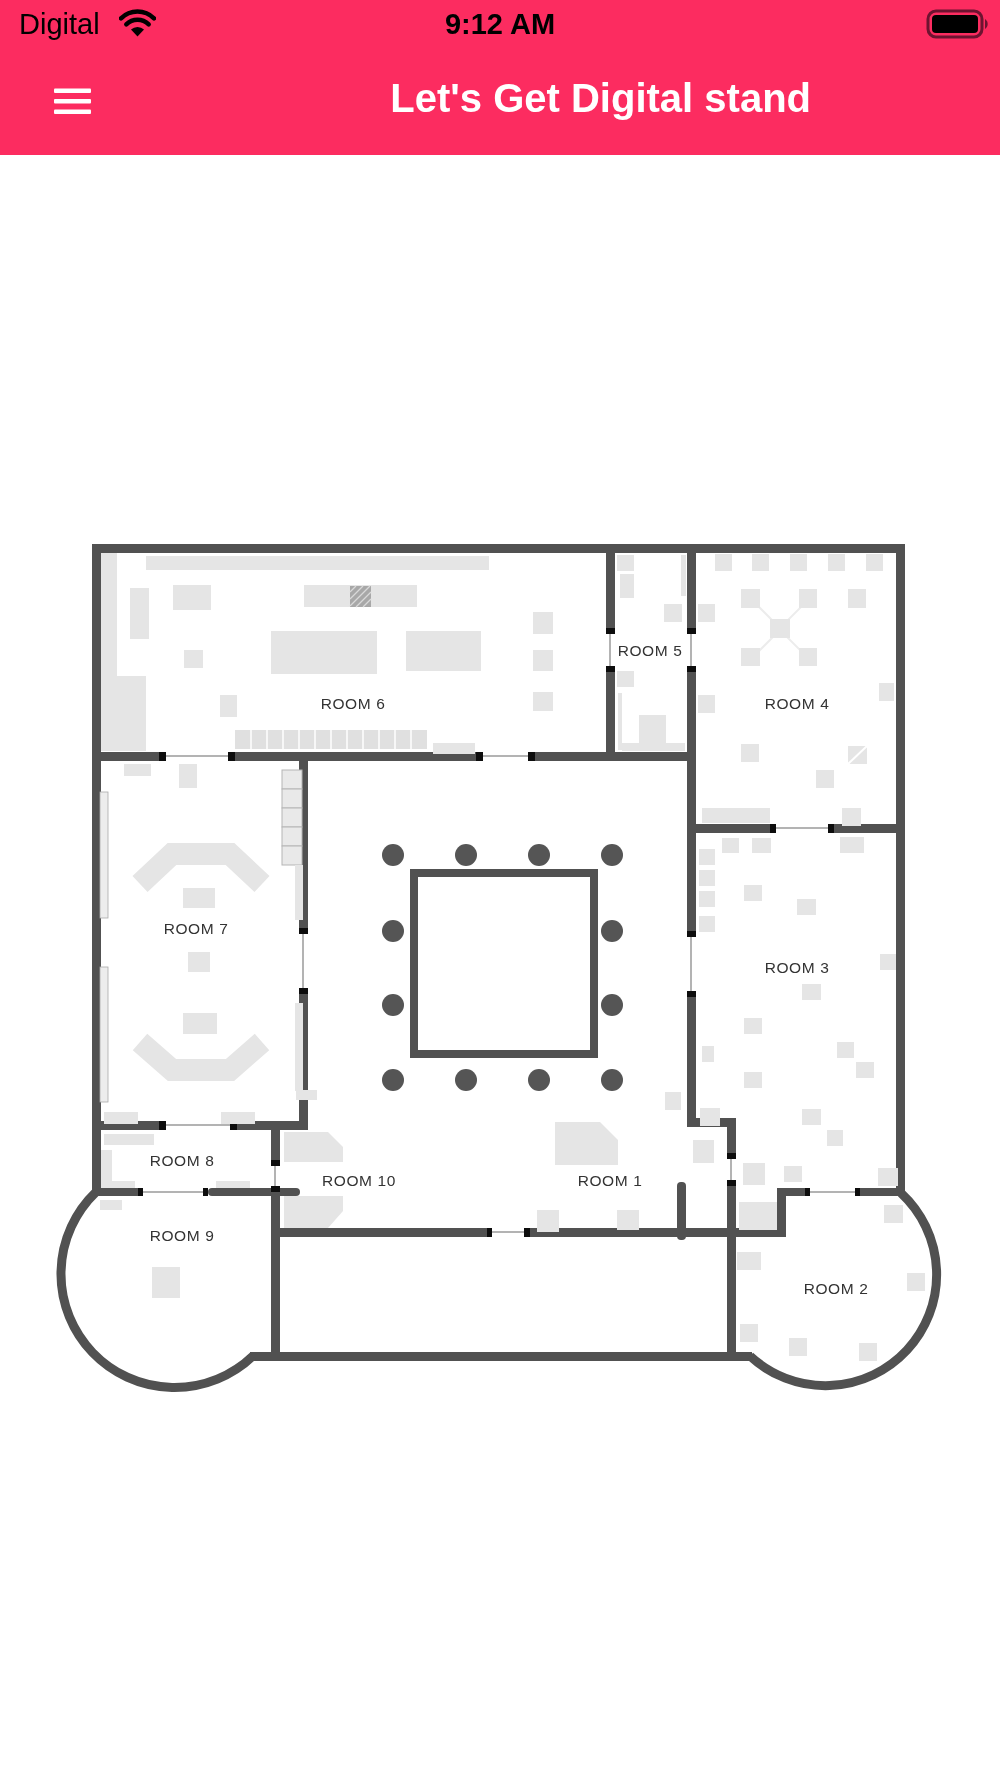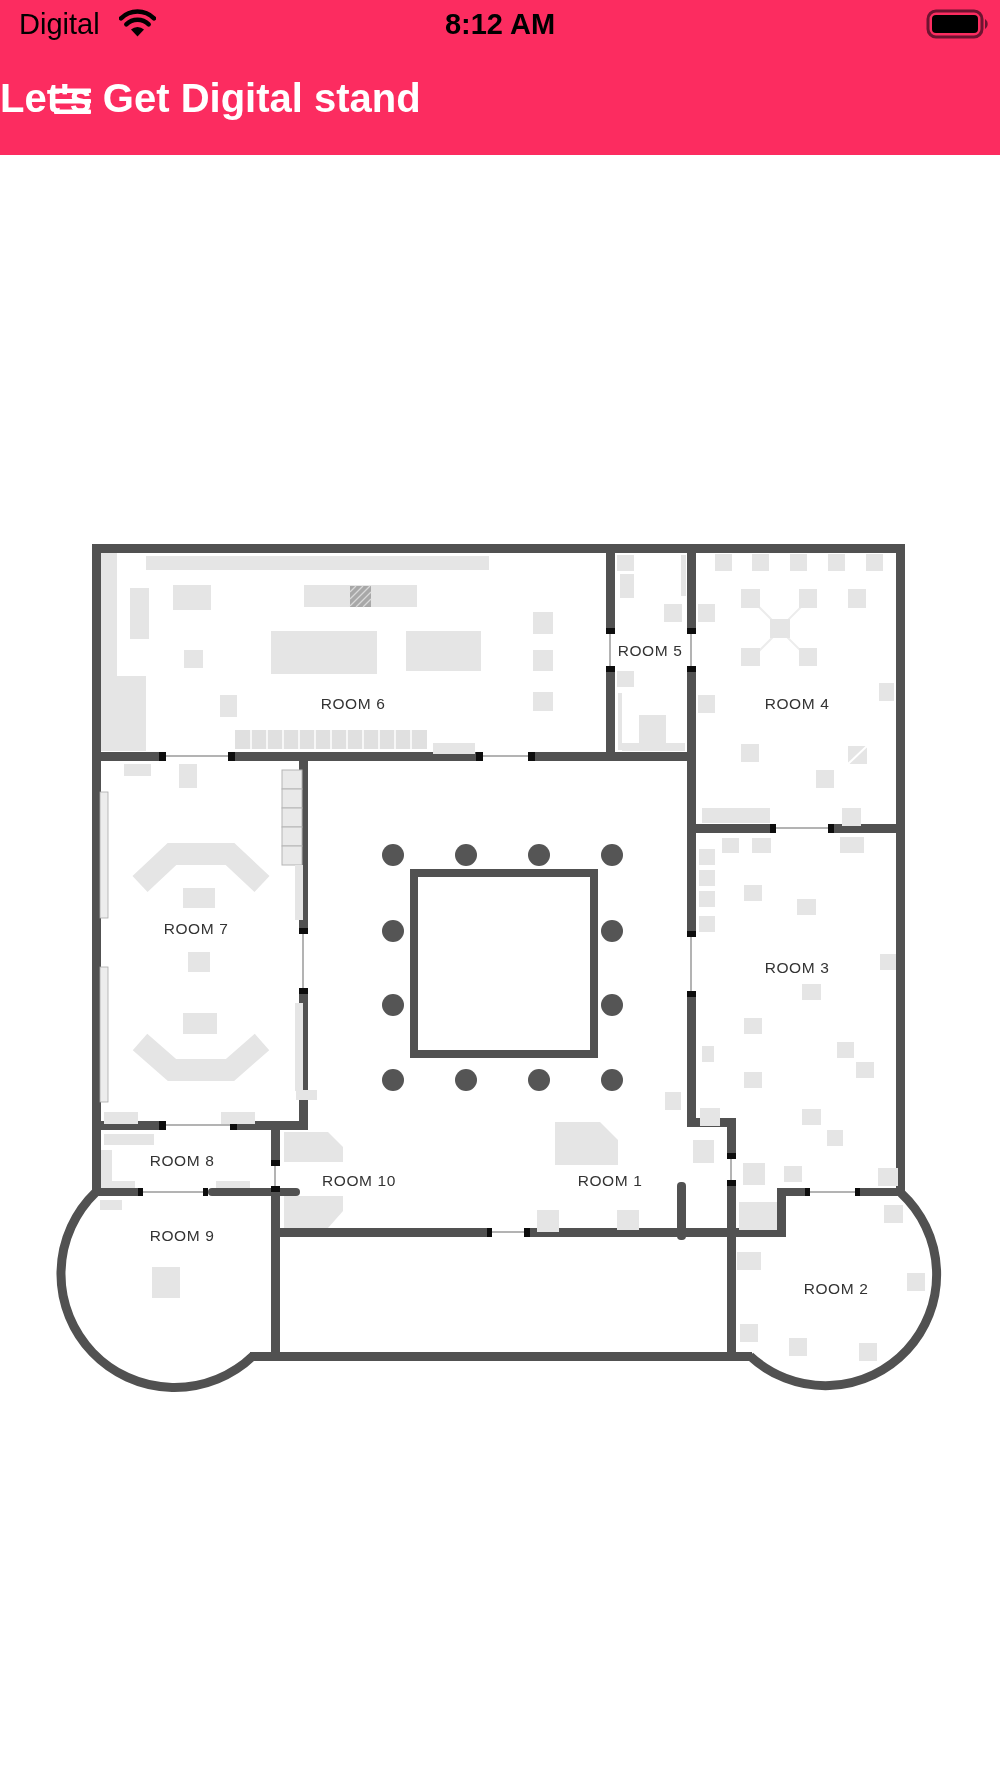--- a/index.html
+++ b/index.html
@@ -1,36 +1,36 @@
 <!DOCTYPE html>
 <html><head>
 <meta charset="utf-8">
 <style>
   html,body{margin:0;padding:0;width:1000px;height:1778px;background:#ffffff;overflow:hidden;
     font-family:"Liberation Sans", sans-serif;}
   .hdr{position:absolute;left:0;top:0;width:1000px;height:155px;background:#fc2c60;}
   .carrier{position:absolute;left:19px;top:8px;font-size:29px;color:#000;}
   .time{position:absolute;left:0;top:8px;width:1000px;text-align:center;font-size:29px;font-weight:700;color:#000;}
-  .navtitle{position:absolute;left:0;top:76px;width:811px;text-align:left;font-size:40px;font-weight:700;color:#fff;}
+  .navtitle{position:absolute;left:0;top:76px;width:811px;text-align:right;font-size:40px;font-weight:700;color:#fff;}
   svg text{font-family:"Liberation Sans", sans-serif;}
 </style>
 </head>
 <body>
 
 <div class="hdr"></div>
 
 <div class="carrier">Digital</div>
 
 <svg style="position:absolute;left:119px;top:8px" width="37" height="31" viewBox="0 0 37 31">
   <path d="M18.5 28.5 L12.0 21.5 A9.4 9.4 0 0 1 25.0 21.5 Z" fill="#000"></path>
   <path d="M7.3 16.4 A16.0 16.0 0 0 1 29.7 16.4" fill="none" stroke="#000" stroke-width="4.5" stroke-linecap="round"></path>
   <path d="M2.0 10.4 A23.3 23.3 0 0 1 35.0 10.4" fill="none" stroke="#000" stroke-width="4.5" stroke-linecap="round"></path>
 </svg>
 
-<div class="time">8:12 AM</div>
+<div class="time">9:12 AM</div>
 
 <svg style="position:absolute;left:926px;top:9px" width="64" height="30" viewBox="0 0 64 30">
   <rect x="2" y="2" width="54" height="26" rx="8" fill="none" stroke="#6d1330" stroke-width="3"></rect>
   <rect x="6" y="6" width="46" height="18" rx="4" fill="#000"></rect>
   <path d="M59 10 A6 6 0 0 1 59 20 Z" fill="#6d1330"></path>
 </svg>
 
 <svg style="position:absolute;left:54px;top:86px" width="37" height="30" viewBox="0 0 37 30">
   <rect x="0" y="2.5" width="37" height="4.5" rx="1" fill="#fff"></rect>
   <rect x="0" y="13" width="37" height="4.5" rx="1" fill="#fff"></rect>

